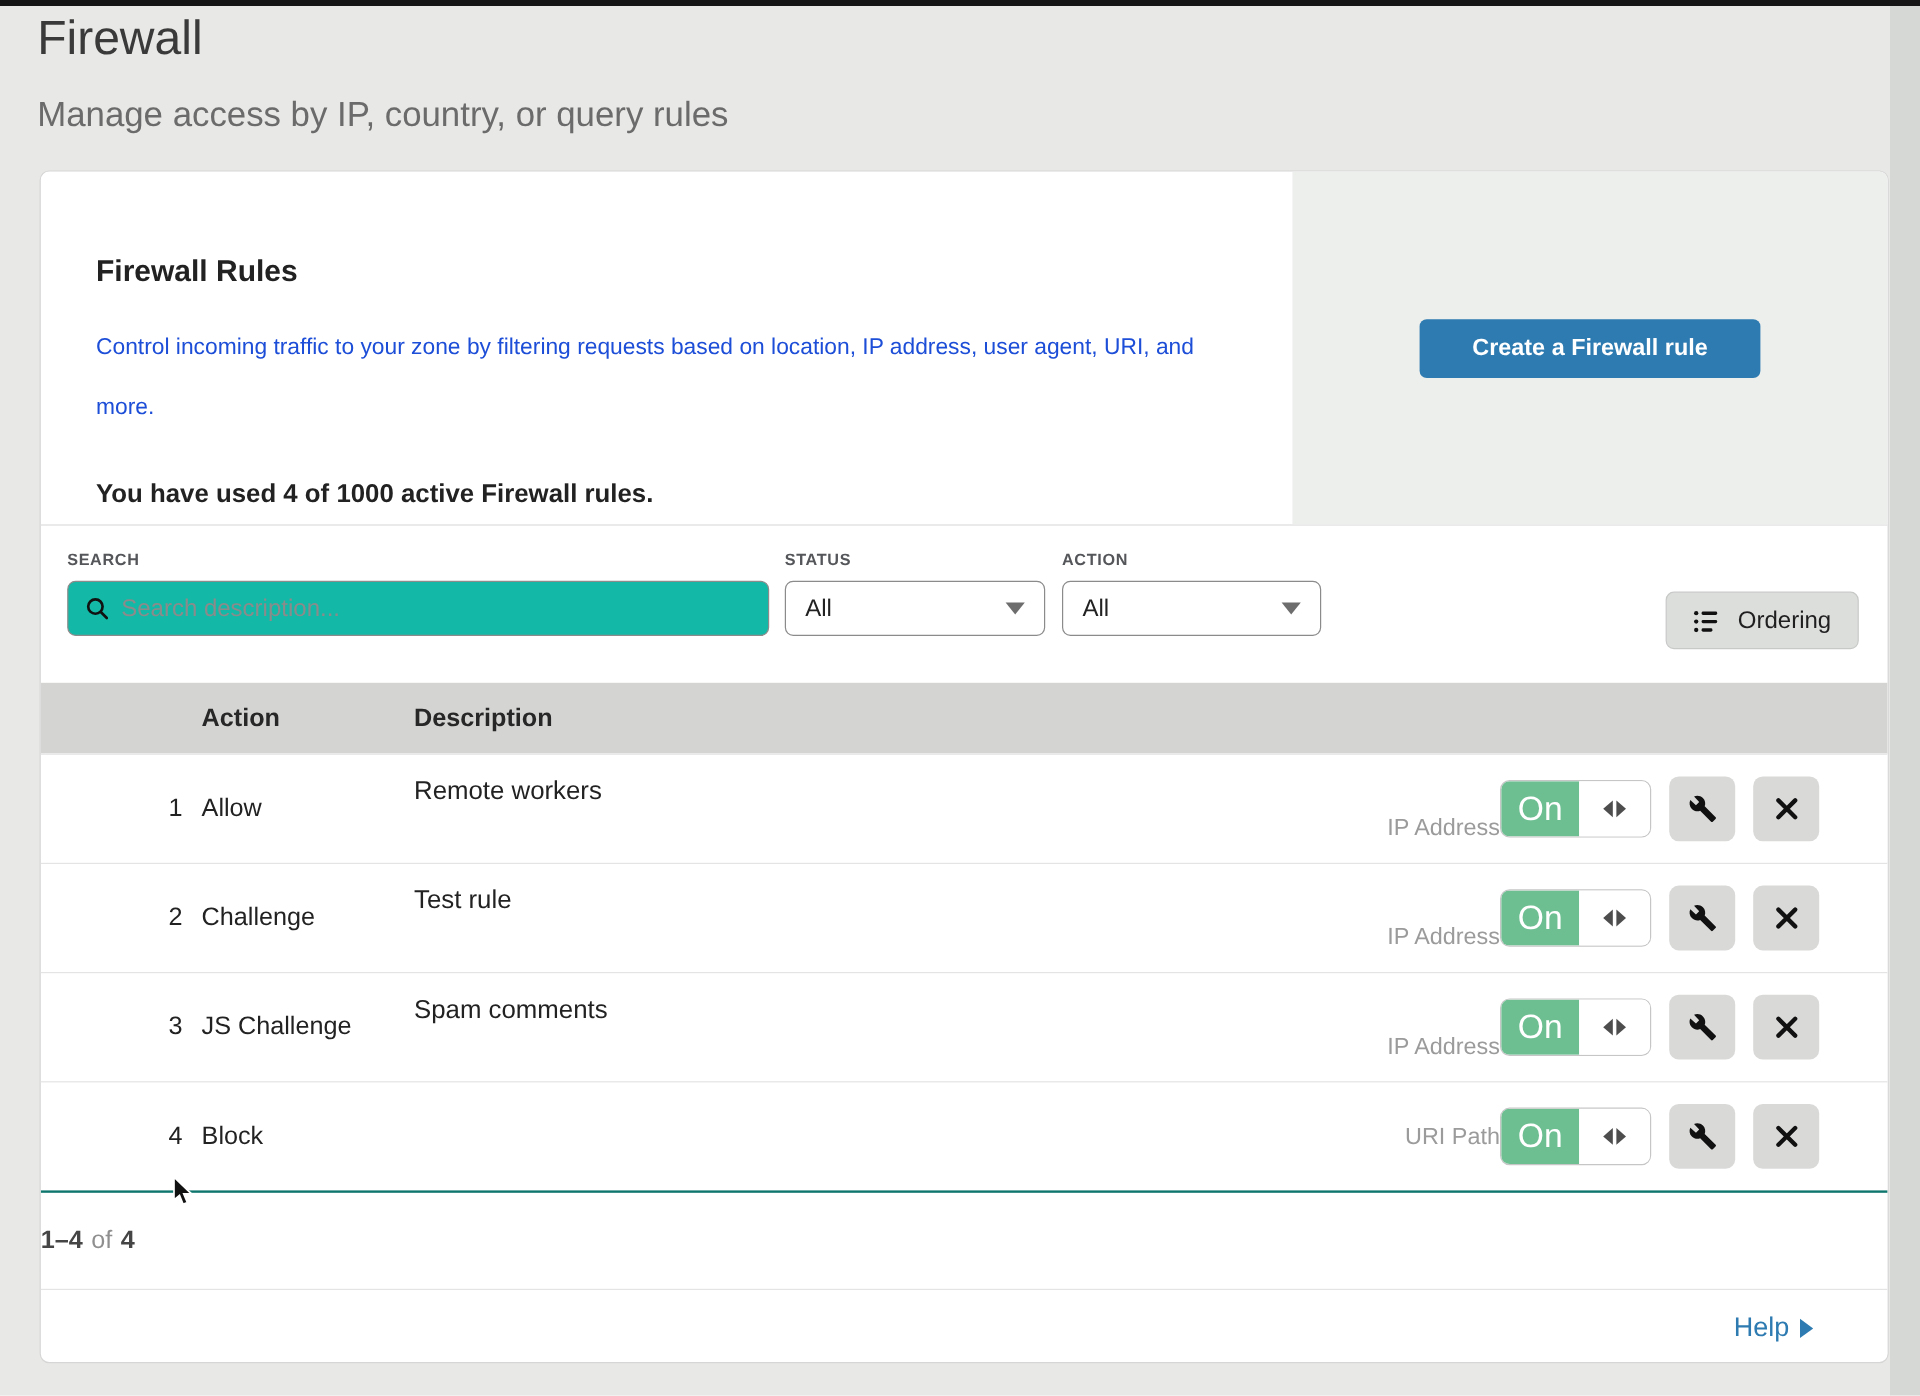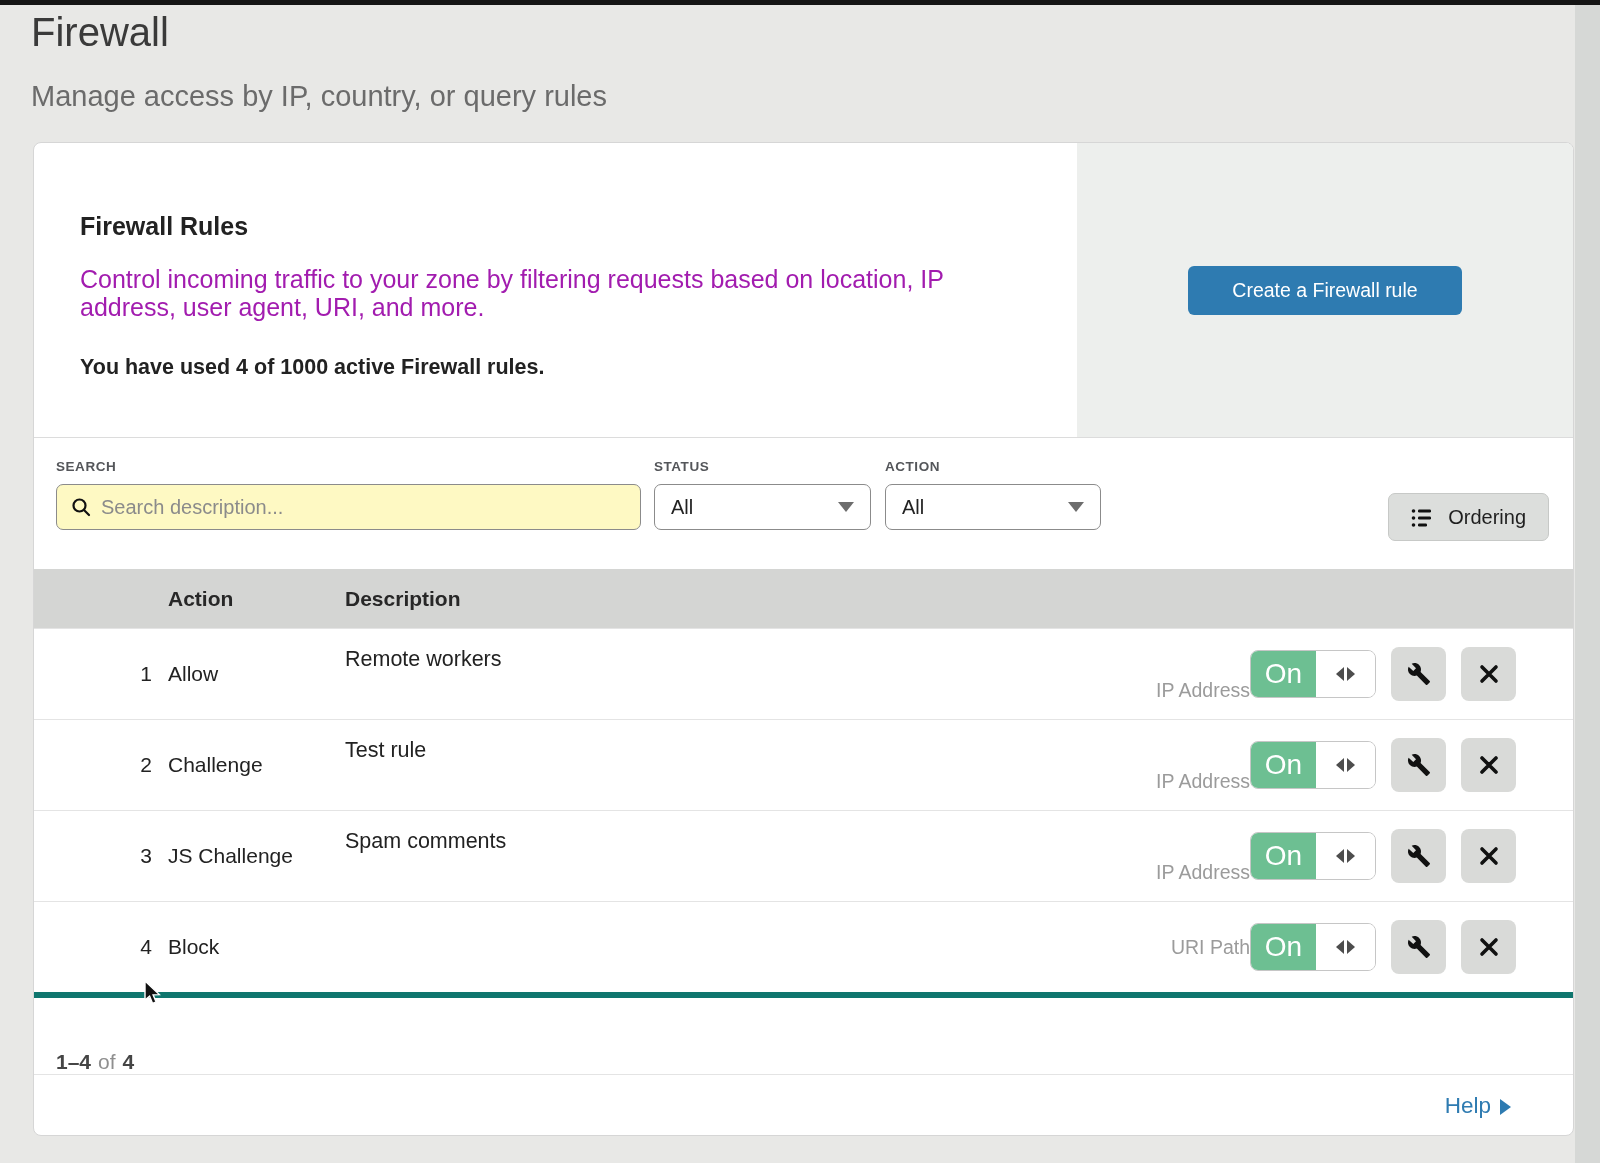--- a/index.html
+++ b/index.html
@@ -19,38 +19,38 @@
 
   .card {
     position:absolute; left:33px; top:142px; width:1541px; height:994px;
     background:#ffffff; border:1px solid #d6d6d6; border-radius:8px; overflow:hidden;
   }
 
   
   .card-top { display:flex; height:295px; border-bottom:1px solid #dcdcdc; }
   .card-top-left { flex:1; padding:52px 40px 0 46px;margin-top:17px; }
   .overview-heading { font-size:25px; font-weight:700; color:#222; margin-bottom:24px; }
-  .overview-desc { font-size:25px; line-height:28px; color:#a21caf; max-width:945px; margin-bottom:34px; }
+  .overview-desc { font-size:19px; line-height:50px; color:#1d4ed8; max-width:945px; margin-bottom:34px; }
   .overview-usage { font-size:21.5px; font-weight:700; color:#222; }
   .card-top-right { width:496px; background:#edefed; display:flex; align-items:center; justify-content:center; }
   .create-btn {
     background:var(--accent-blue, #2e7bb1); color:#fff; border:none; border-radius:6px;
-    font-family:inherit; font-size:19.5px; font-weight:400; padding:13px 44px; cursor:pointer;
+    font-family:inherit; font-size:19.5px; font-weight:700; padding:13px 44px; cursor:pointer;
   }
 
   
   .filters { height:131px; display:flex; align-items:flex-start; padding:21px 24px 0 22px; }
   .filter-group { display:flex; flex-direction:column; }
   .filter-label { font-size:13.5px; font-weight:700; letter-spacing:0.04em; color:#54565a; margin-bottom:10px; }
   .search-group { width:585px; margin-right:13px; }
   .status-group { width:217px; margin-right:14px; }
   .action-group { width:216px; }
   .text-input {
     height:46px; border:1.5px solid #8b8b8b; border-radius:7px; display:flex; align-items:center;
-    padding:0 14px; background:#fef9c3;
+    padding:0 14px; background:#14b8a6;
   }
   .text-input input {
     border:none; outline:none; flex:1; font-family:inherit; font-size:20px; color:#222; background:transparent;
   }
   .text-input input::placeholder { color:#8b8b8b; opacity:1; }
   .search-glyph { margin-right:10px; display:flex; }
   .select-box {
     height:46px; border:1.5px solid #8b8b8b; border-radius:7px; display:flex; align-items:center;
     justify-content:space-between; padding:0 16px; background:#fff; font-size:20px; color:#222; cursor:pointer;
   }
@@ -83,21 +83,21 @@
   }
   .toggle-arrows { flex:1; display:flex; align-items:center; justify-content:center; gap:3px; background:#fff; }
   .tri-left { width:0; height:0; border-top:7px solid transparent; border-bottom:7px solid transparent; border-right:8px solid #4d4d4d; }
   .tri-right { width:0; height:0; border-top:7px solid transparent; border-bottom:7px solid transparent; border-left:8px solid #4d4d4d; }
   .icon-btn {
     width:55px; height:54px; background:#d9dad8; border:none; border-radius:8px;
     display:flex; align-items:center; justify-content:center; cursor:pointer;
   }
 
   
-  .pagination-row { height:82px; display:flex; align-items:flex-end; padding-left:22px; border-top:6px solid #0f766e; font-size:21px; }
+  .pagination-row { height:82px; display:flex; align-items:center; border-top:2px solid #0f766e; font-size:21px; }
   .pag-range, .pag-total { font-weight:700; color:#454545; }
   .pag-of { color:#8f8f8f; margin:0 7px; }
   .help-row { height:63px; display:flex; align-items:center; justify-content:flex-end; padding-right:62px; border-top:1px solid #e4e4e4; }
   .help-link { display:flex; align-items:center; gap:9px; color:var(--accent-blue, #2e7bb1); font-size:22.5px; text-decoration:none; cursor:pointer; }
   .help-arrow { width:0; height:0; border-top:8px solid transparent; border-bottom:8px solid transparent; border-left:11px solid var(--accent-blue, #2e7bb1); margin-top:2px; }
 
   .mouse-cursor { position:absolute; left:143px; top:980px; z-index:10; pointer-events:none; }
 </style>
 </head>
 <body>

